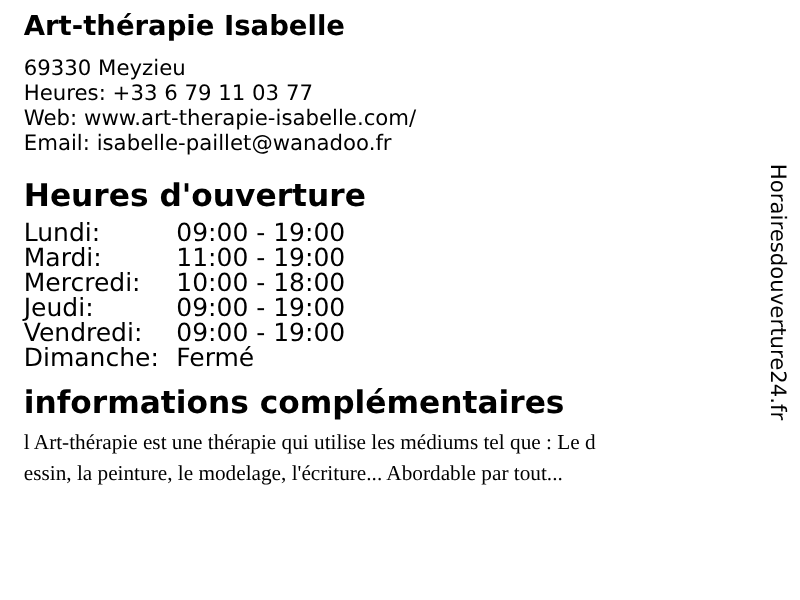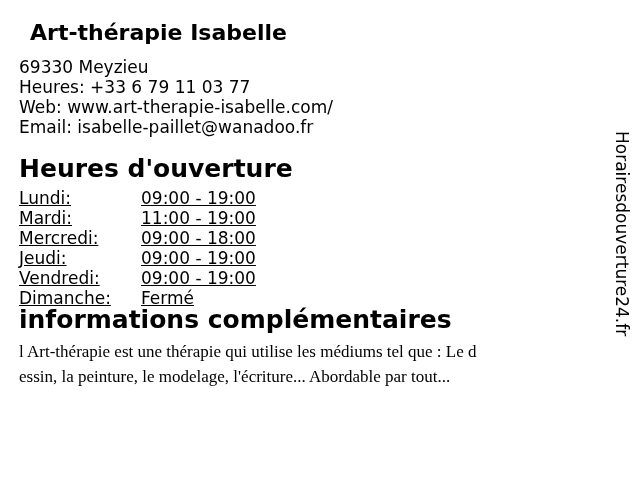--- a/index.html
+++ b/index.html
@@ -13,48 +13,47 @@
     position: relative;
     overflow: hidden;
     color: #000000;
     font-family: "DejaVu Sans", sans-serif;
     -webkit-font-smoothing: antialiased;
   }
   .content {
     padding: 8px 0 0 19px;
   }
   .page-title {
-    margin: 11px;
+    margin: 0;
     font-size: 22px;
     line-height: 27px;
     font-weight: bold;
   }
   .contact-block {
     margin-top: 10px;
     font-size: 17px;
     line-height: 20px;
   }
   .contact-line { white-space: nowrap; }
   .section-heading {
     margin: 0;
     font-size: 25px;
     line-height: 23px;
     font-weight: bold;
   }
   .hours-heading { margin-top: 20px; }
   .hours-table {
     margin-top: 8px;
-    font-size: 17px;
+    font-size: 20px;
     line-height: 20px;
-    text-decoration: underline;
   }
   .hours-row { display: flex; }
   .hours-day { width: 122px; flex: 0 0 122px; }
   .hours-time { white-space: nowrap; }
-  .info-heading { }
+  .info-heading { margin-top: 14px; }
   .info-text {
     margin-top: 8px;
     font-size: 17px;
     line-height: 25px;
     white-space: nowrap;
     font-family: Liberation Serif, serif;
   }
   .watermark {
     position: absolute;
     top: 131px;
@@ -86,21 +85,21 @@
     <div class="hours-row">
       <span class="hours-day">Lundi:</span>
       <span class="hours-time">09:00 - 19:00</span>
     </div>
     <div class="hours-row">
       <span class="hours-day">Mardi:</span>
       <span class="hours-time">11:00 - 19:00</span>
     </div>
     <div class="hours-row">
       <span class="hours-day">Mercredi:</span>
-      <span class="hours-time">09:00 - 18:00</span>
+      <span class="hours-time">10:00 - 18:00</span>
     </div>
     <div class="hours-row">
       <span class="hours-day">Jeudi:</span>
       <span class="hours-time">09:00 - 19:00</span>
     </div>
     <div class="hours-row">
       <span class="hours-day">Vendredi:</span>
       <span class="hours-time">09:00 - 19:00</span>
     </div>
     <div class="hours-row">

